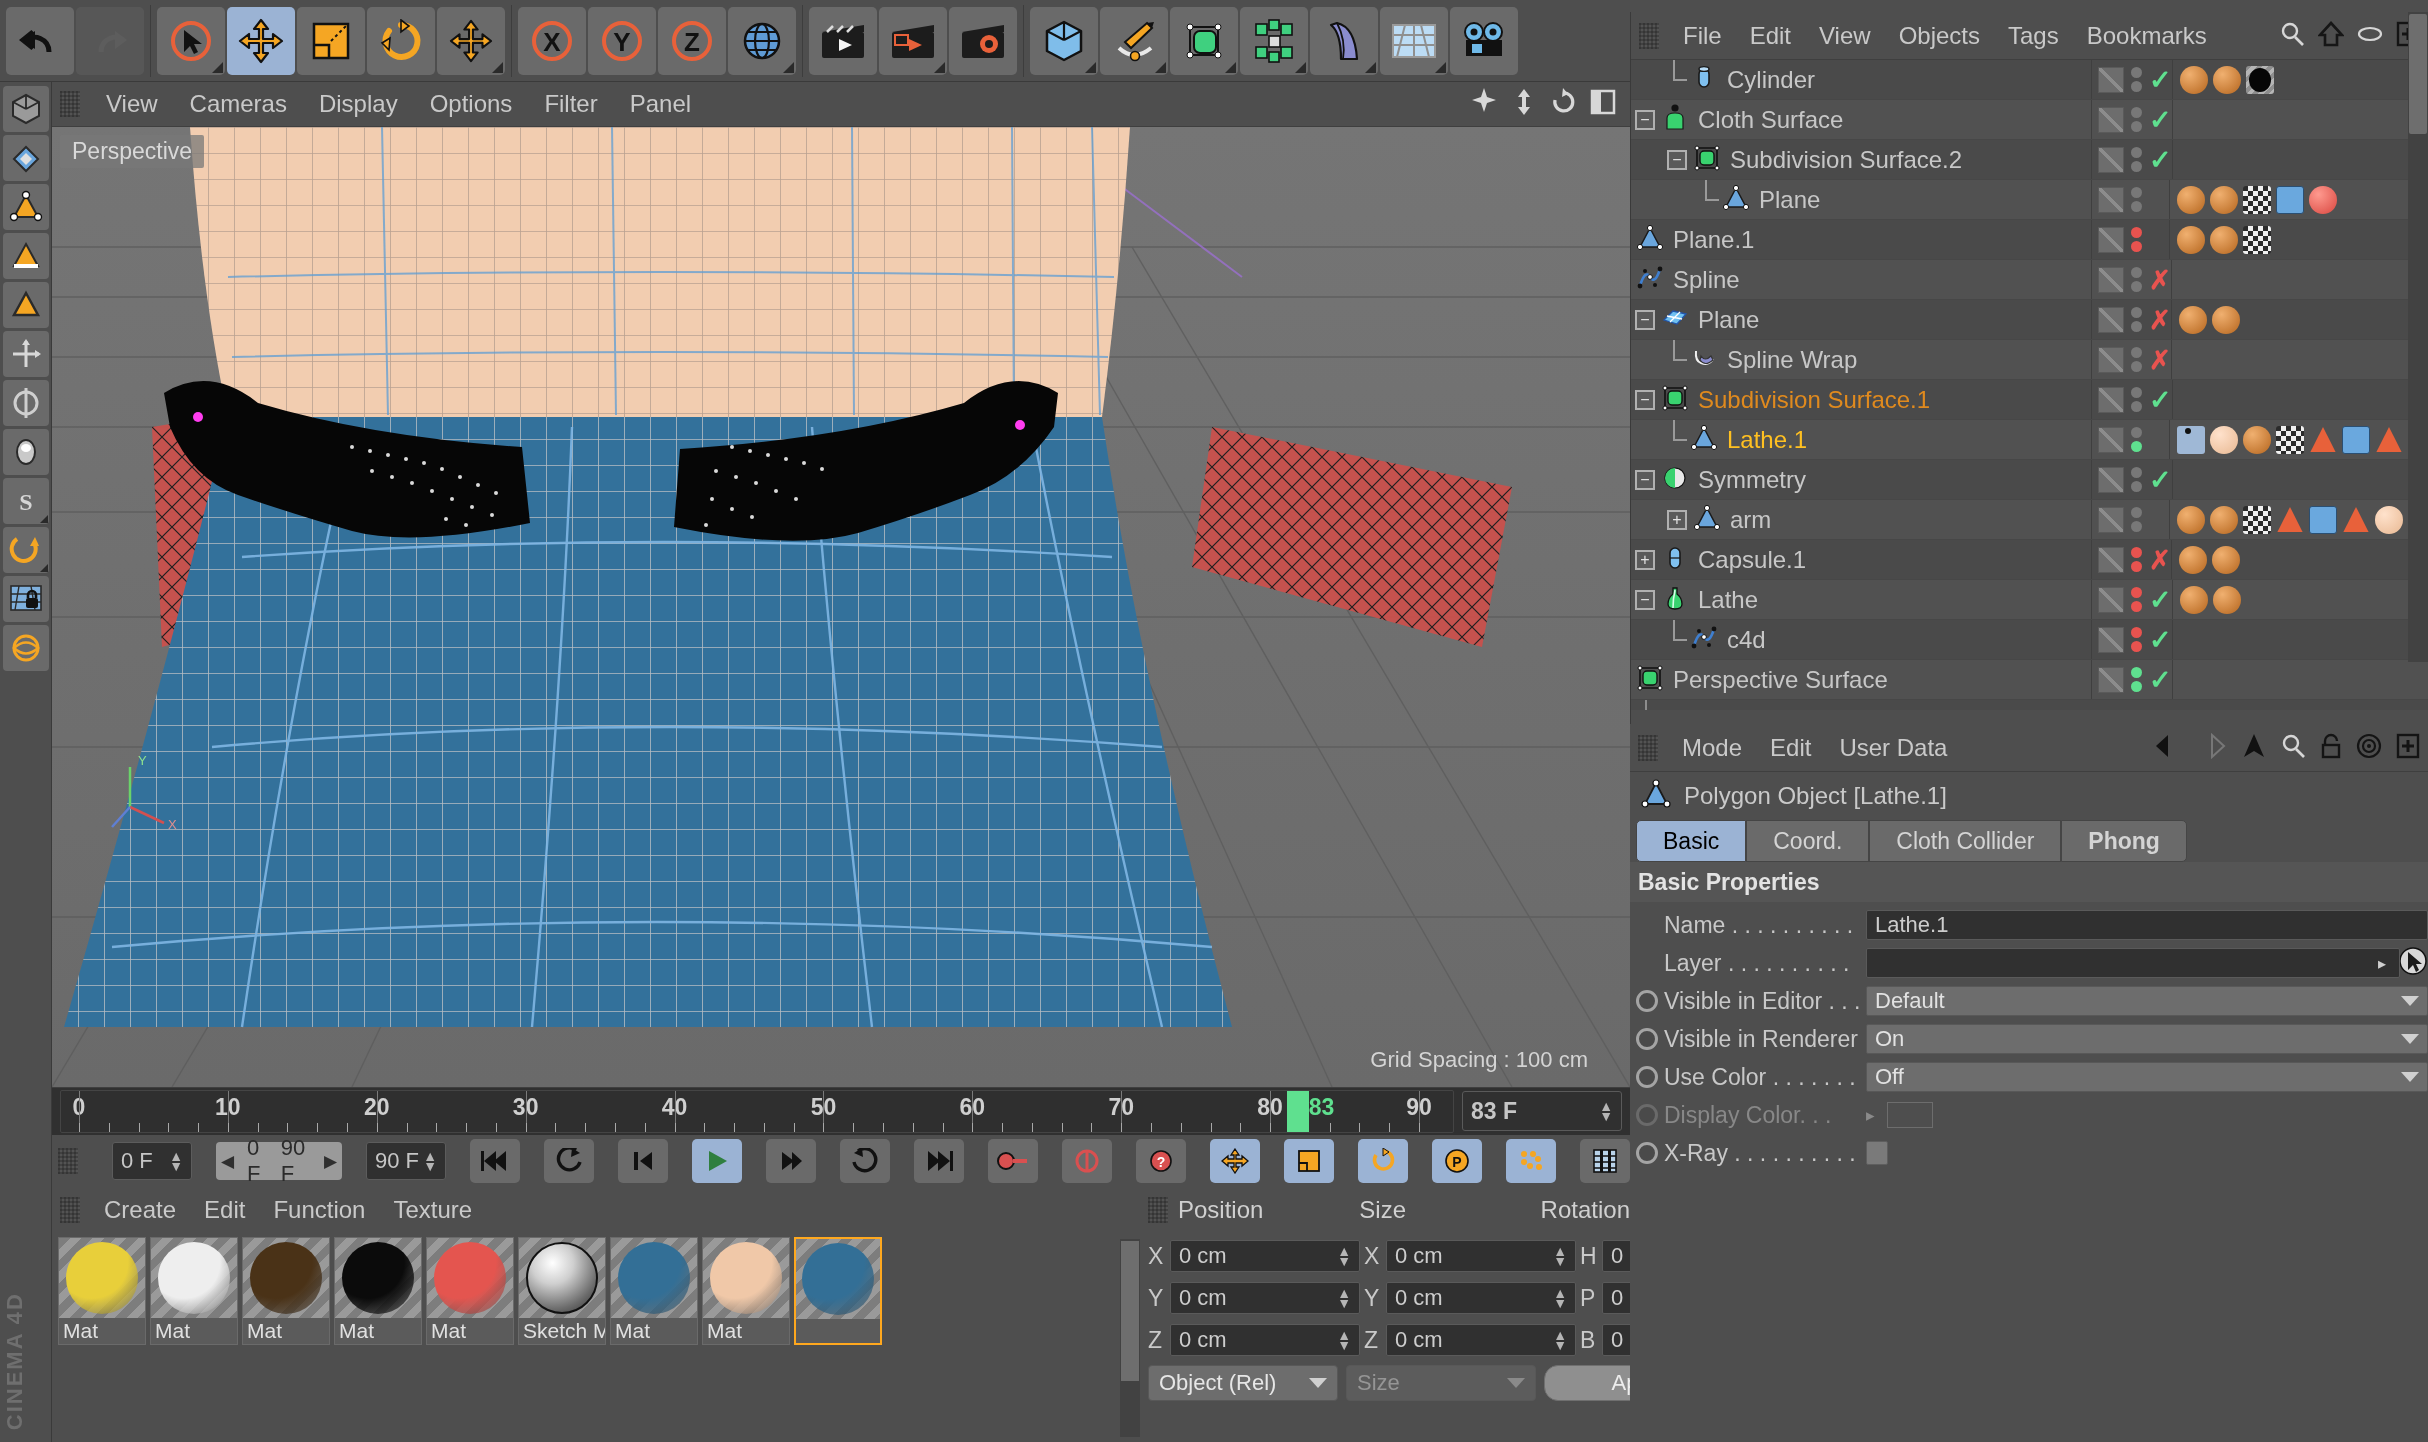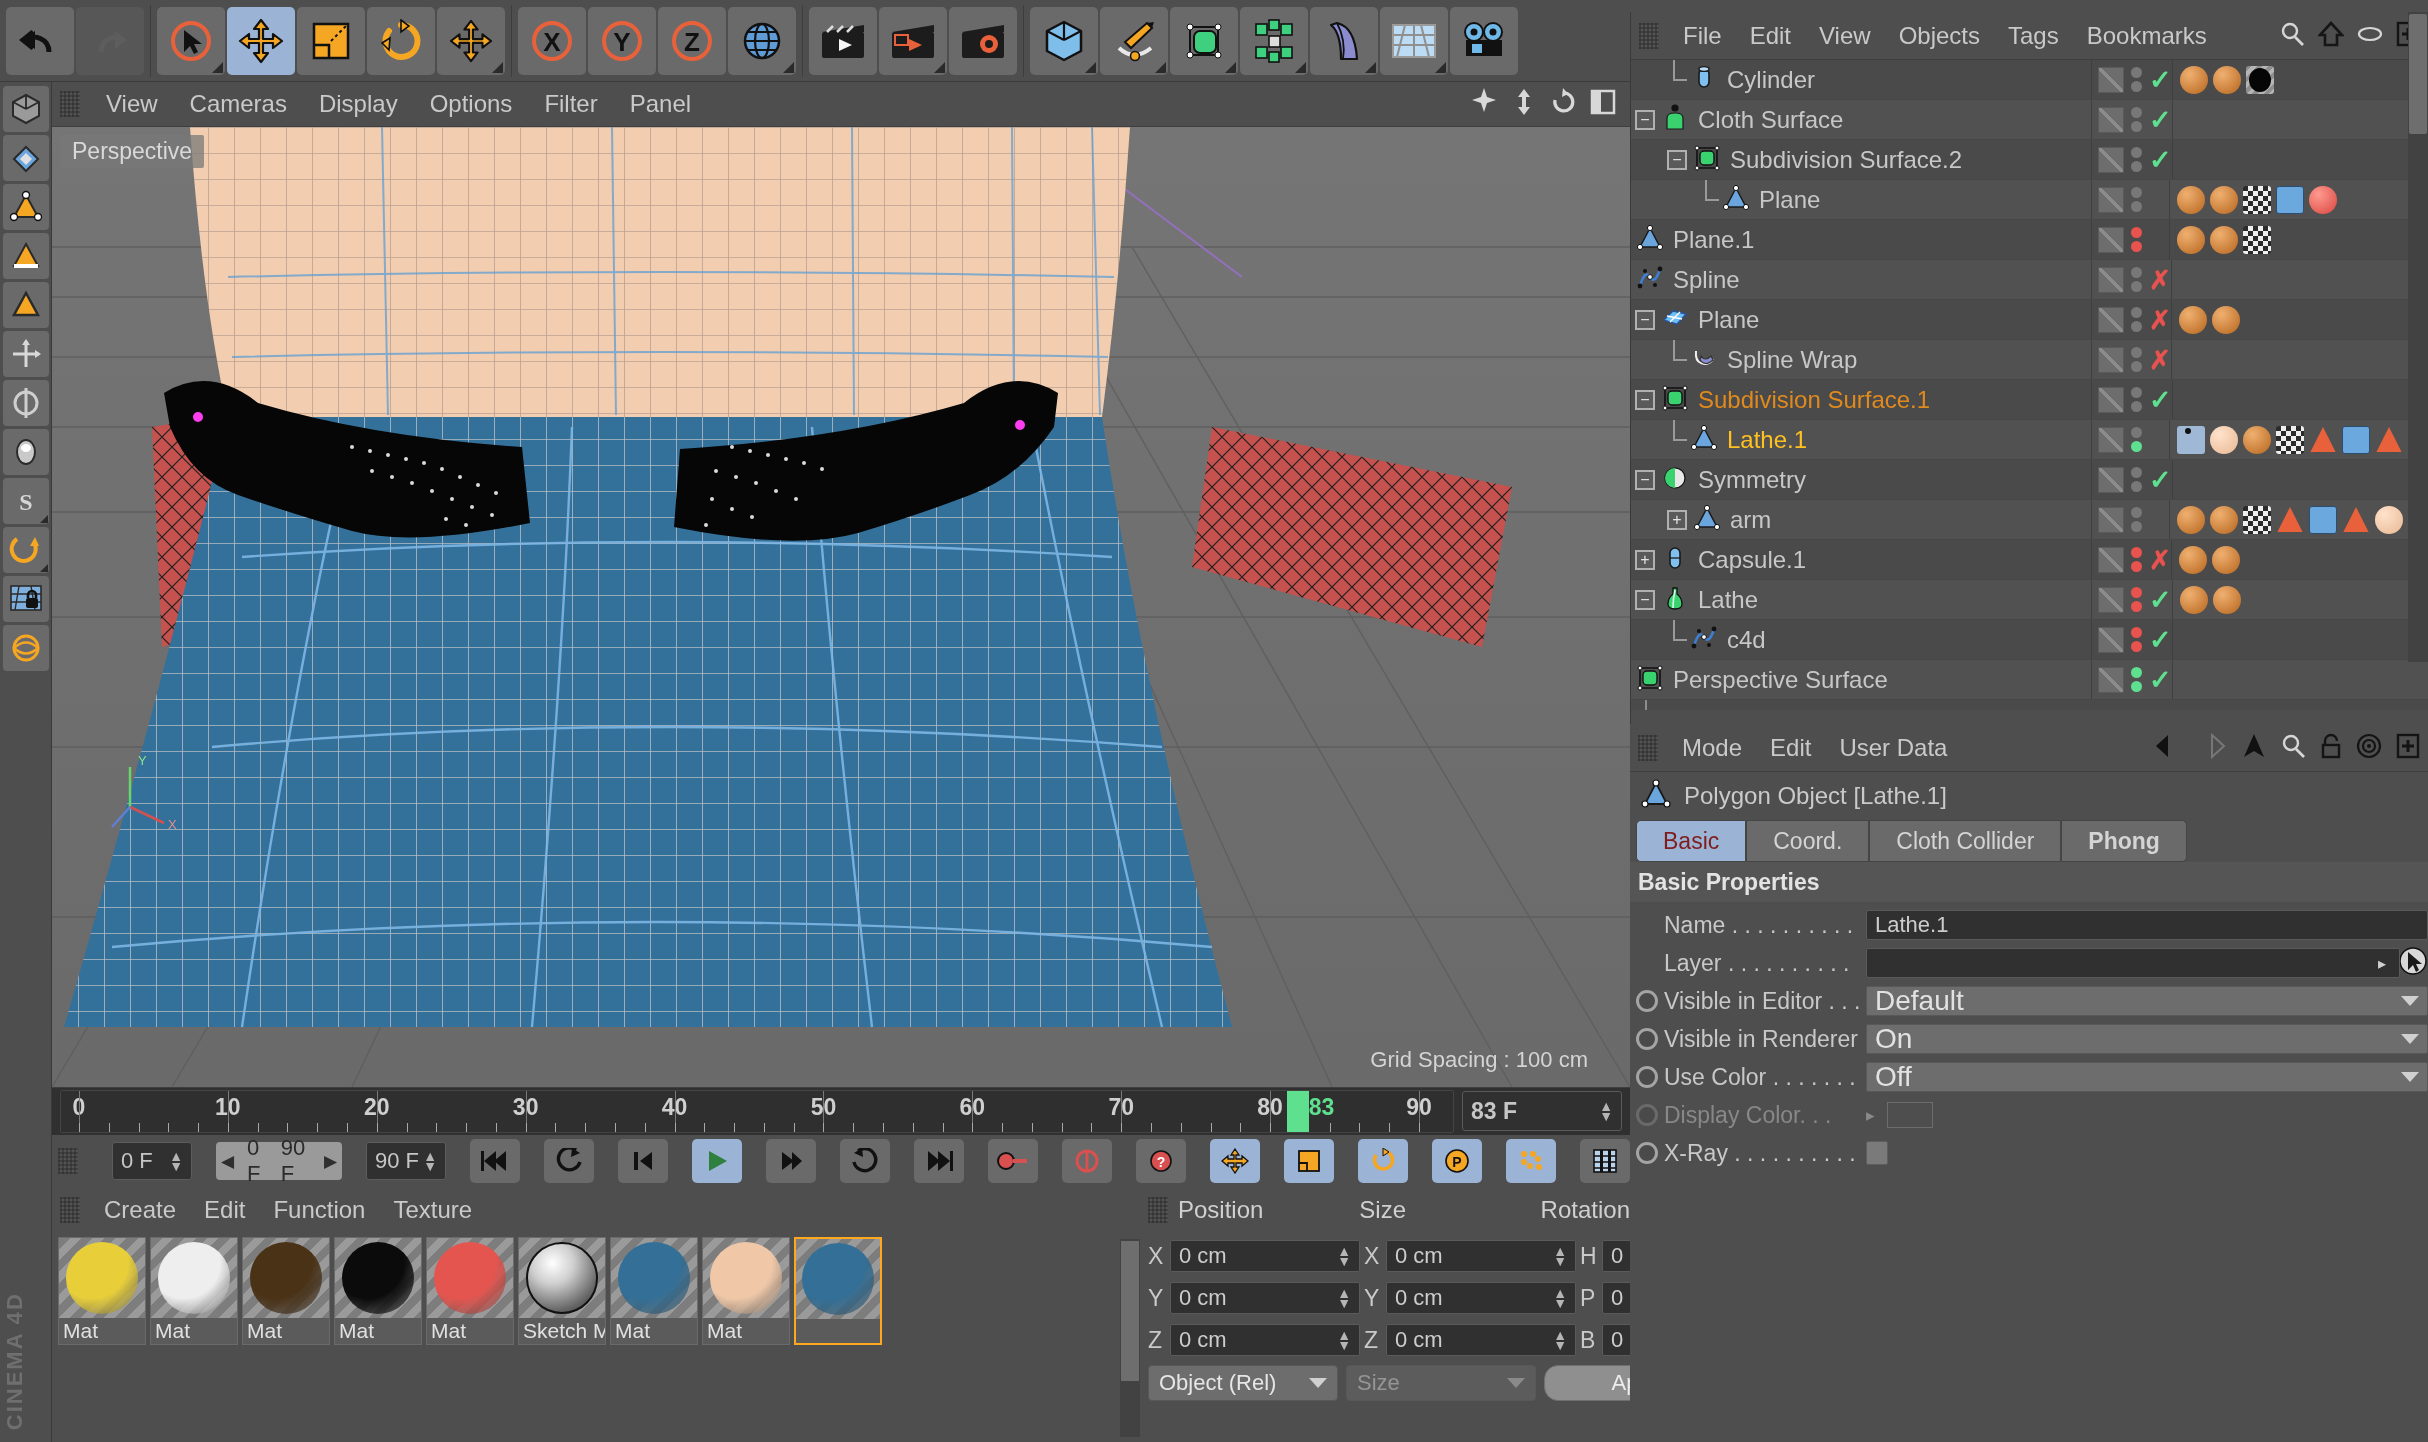--- a/index.html
+++ b/index.html
@@ -153,32 +153,32 @@
     border-bottom:1px solid #3f3f3f; }
   .am-menu .mi{ padding:0 14px; font-size:24px; color:#c9c9c9; cursor:pointer; }
   .am-tools{ margin-left:auto; display:flex; gap:14px; align-items:center; padding-right:8px;}
   .am-obj{ height:48px; display:flex; align-items:center; padding-left:10px; gap:12px; }
   .am-obj-label{ font-size:24px; color:#cacaca; }
   .am-tabs{ display:flex; padding:0 6px; height:42px; align-items:stretch; }
   .am-tab{ flex:0 0 auto; padding:0 26px; display:flex; align-items:center; justify-content:center;
      background:#6a6a6a; border:1px solid #454545; font-size:23px; color:#d4d4d4; cursor:pointer; }
   .am-tab:first-child{ border-radius:5px 0 0 5px; }
   .am-tab:last-child{ border-radius:0 5px 5px 0;font-weight:bold; }
-  .am-tab.active{ background:#9bb3d4; color:#7f1d1d; }
+  .am-tab.active{ background:#9bb3d4; color:#000000; }
   .am-section{ height:40px; display:flex; align-items:center; padding-left:8px;
       font-size:23px; font-weight:bold; color:#e3e3e3; background:#555; }
   .prow{ display:flex; align-items:center; height:38px; padding-left:6px; gap:6px; }
   .radio{ width:22px;height:22px;border-radius:50%;border:3px solid #a4a4a4;background:#4a4a4a;flex:0 0 auto; cursor:pointer;}
   .radio.dim{ border-color:#6a6a6a; }
   .plabel{ width:196px; font-size:23px; color:#c8c8c8; white-space:nowrap; overflow:hidden; }
   .plabel.dim{ color:#888; }
   .pfield{ flex:1 1 auto; height:30px; background:#303030; border:1px solid #5a5a5a;
      border-radius:2px; display:flex; align-items:center; padding:0 8px; font-size:22px; color:#cdcdcd;}
   .pselect{ flex:1 1 auto; height:30px; background:#6d6d6d; border:1px solid #585858;
-     border-radius:2px; display:flex; align-items:center; padding:0 8px; font-size:28px; color:#e2e2e2; position:relative;}
+     border-radius:2px; display:flex; align-items:center; padding:0 8px; font-size:22px; color:#e2e2e2; position:relative;}
   .caret{ margin-left:auto; width:0;height:0;border-left:9px solid transparent;
     border-right:9px solid transparent;border-top:10px solid #d0d0d0;}
   .swatch{ width:46px;height:26px;background:#4e4e4e;border:1px solid #6d6d6d;}
   .chkbox{ width:22px;height:24px;background:#7a7a7a;border:1px solid #5e5e5e;border-radius:2px; cursor:pointer;}
 
   
   .matman{ position:absolute; left:52px; top:1187px; width:1090px; height:255px; background:#4e4e4e;}
   .mm-menu{ height:46px; display:flex; align-items:center; padding-left:8px; }
   .mm-menu .mi{ padding:0 14px; font-size:24px; color:#c9c9c9; cursor:pointer; }
   .mm-grid{ position:relative; display:flex; flex-wrap:wrap; gap:4px; padding:4px 6px;

